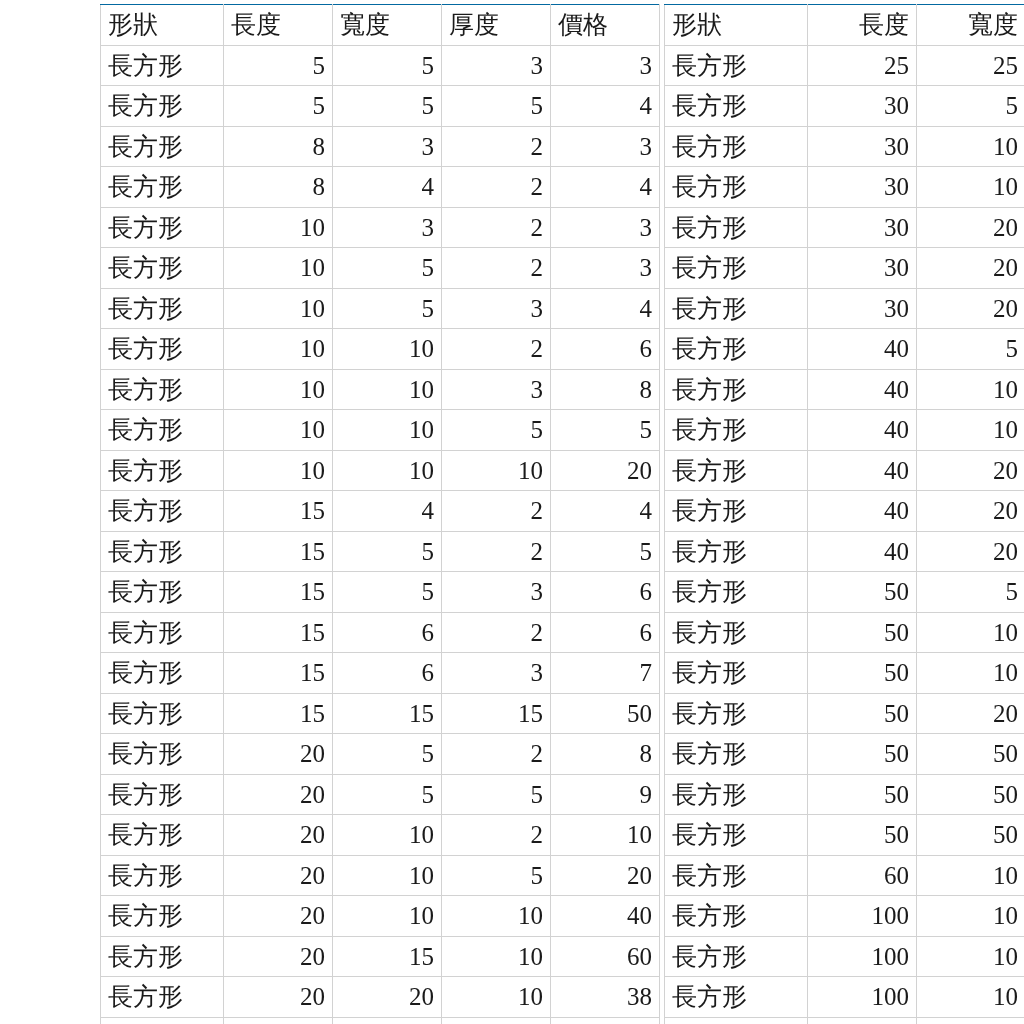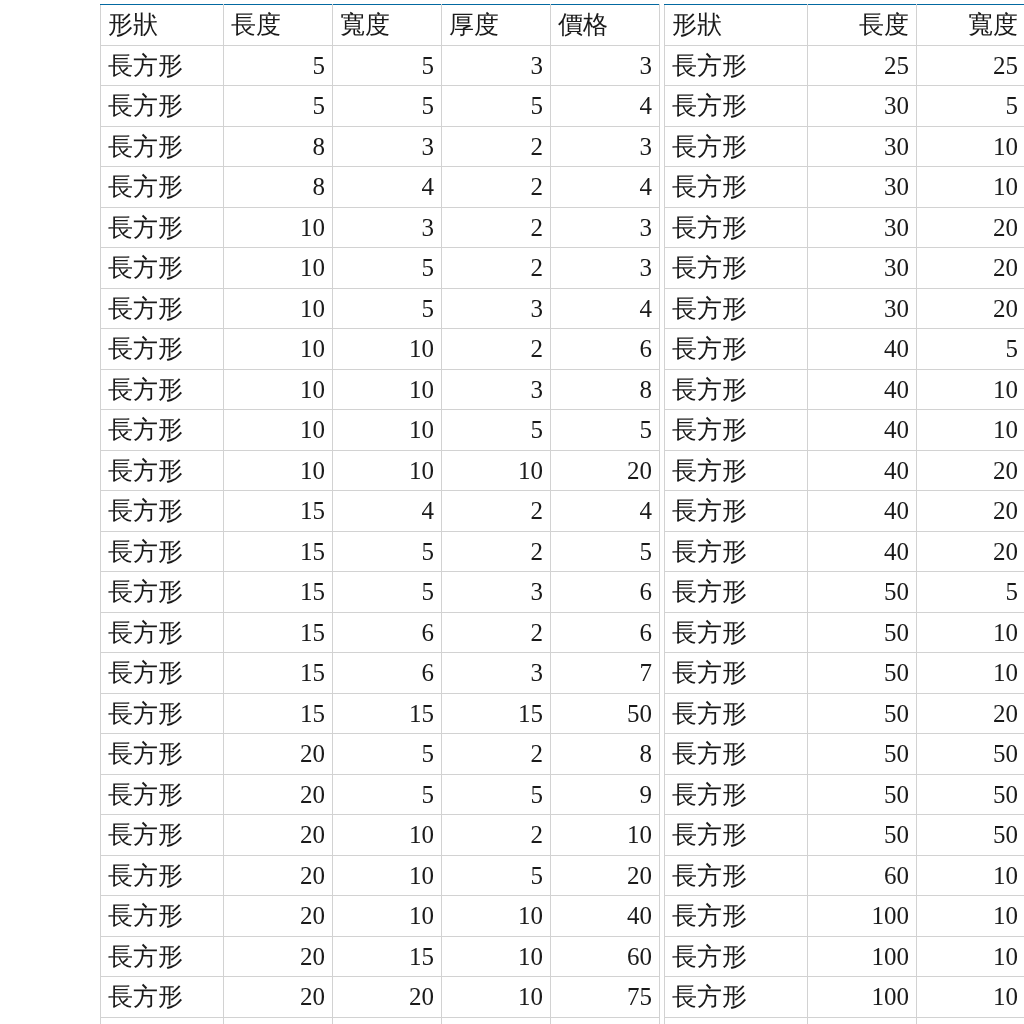--- a/index.html
+++ b/index.html
@@ -232,21 +232,21 @@
           <td class="c-num">20</td>
           <td class="c-num">15</td>
           <td class="c-num">10</td>
           <td class="c-num">60</td>
         </tr>
         <tr>
           <td class="c-shape">長方形</td>
           <td class="c-num">20</td>
           <td class="c-num">20</td>
           <td class="c-num">10</td>
-          <td class="c-num">75</td>
+          <td class="c-num">38</td>
         </tr>
         <tr>
           <td class="c-shape">長方形</td>
           <td class="c-num">20</td>
           <td class="c-num">20</td>
           <td class="c-num">20</td>
           <td class="c-num">120</td>
         </tr>
       </tbody>
   </table>

